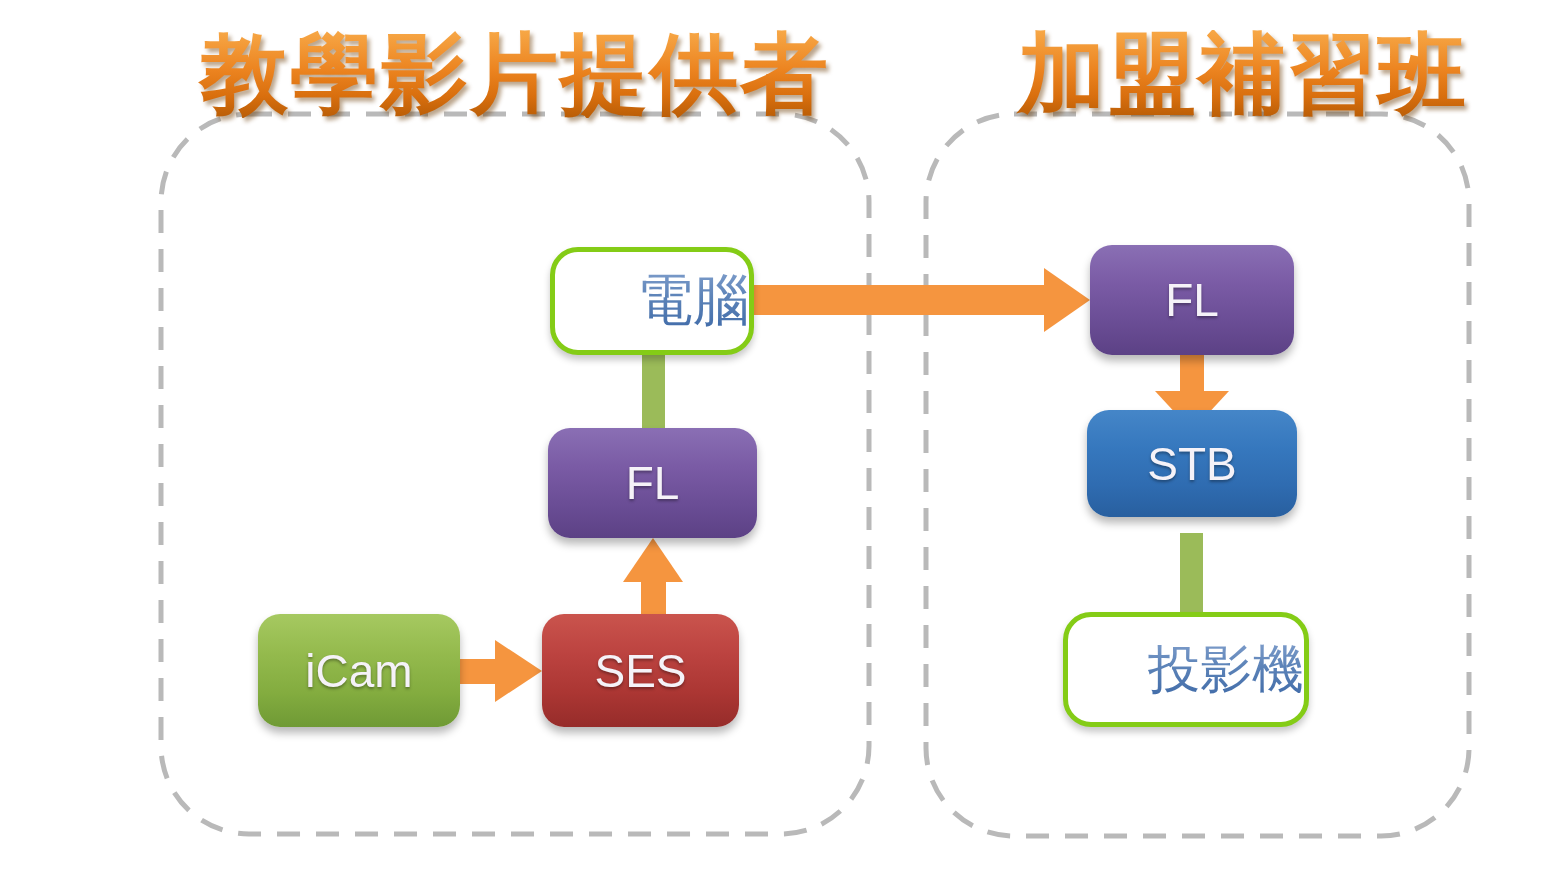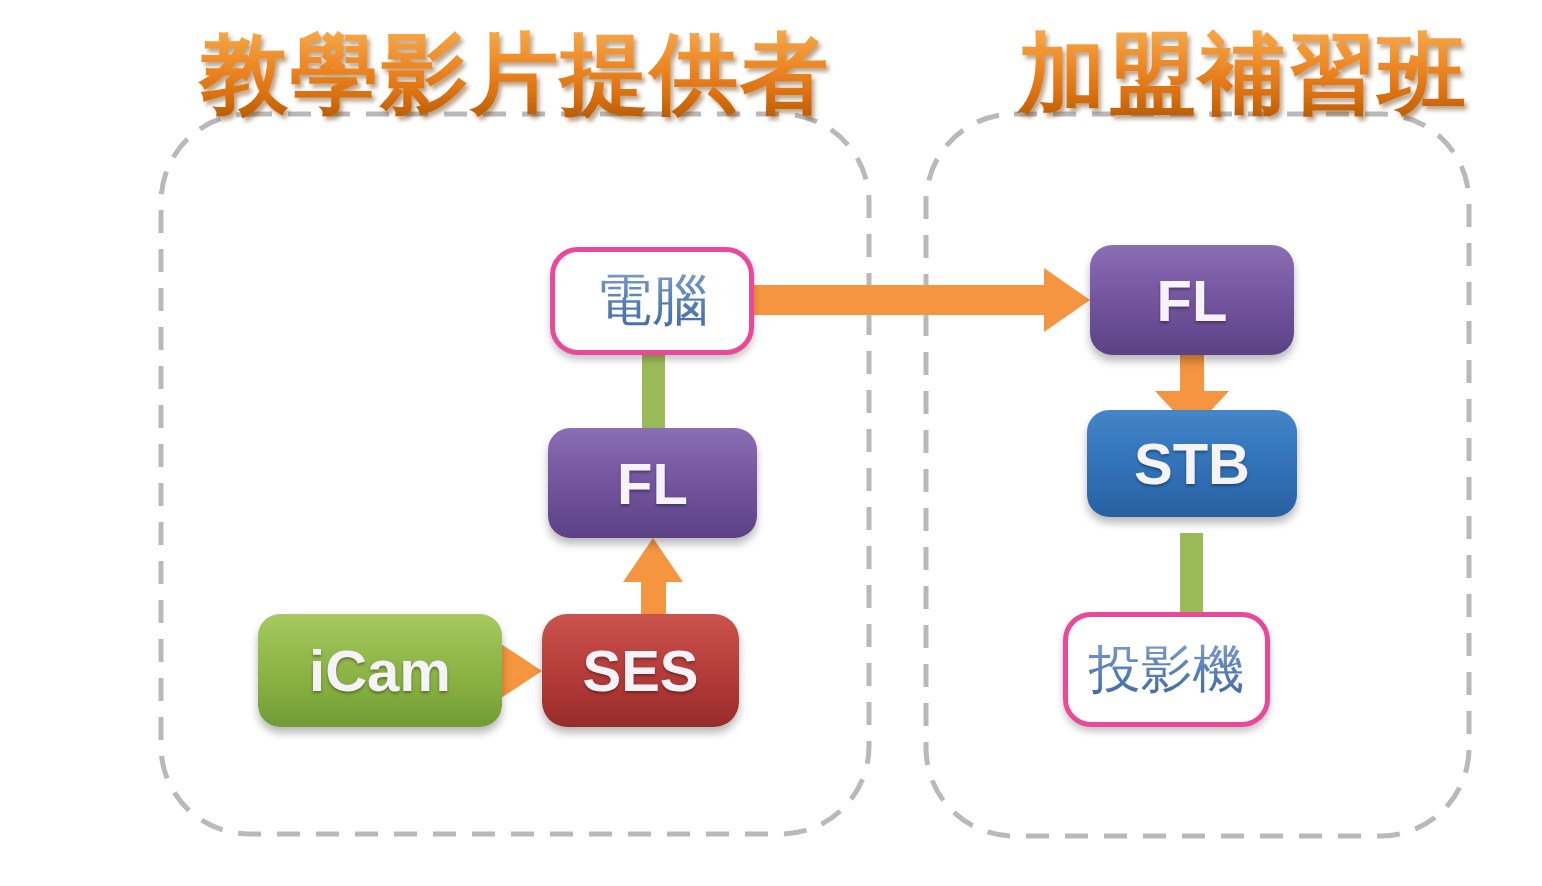--- a/index.html
+++ b/index.html
@@ -48,29 +48,30 @@
     justify-content: center;
     box-sizing: border-box;
     z-index: 3;
   }
   .node-solid {
     border-radius: 22px;
     box-shadow: 0 6px 8px rgba(0,0,0,0.28);
     color: #f5f2f8;
   }
   .node-solid .node-label {
-    font-size: 58px;
-    font-weight: 700;
+    font-size: 46px;
+    font-weight: 400;
     text-shadow: 0 2px 3px rgba(0,0,0,0.35);
   }
   .node-outline {
     background: #ffffff;
-    border: 5px solid #ec4899;
+    border: 5px solid #84cc16;
     border-radius: 28px;
     box-shadow: 0 5px 7px rgba(0,0,0,0.22);
+    justify-content: flex-end;
   }
   .node-outline .node-label {
     font-weight: 400;
     background: linear-gradient(180deg, #86a3cf 0%, #5c83b8 45%, #3a66a5 100%);
     -webkit-background-clip: text;
     background-clip: text;
     color: transparent;
     white-space: nowrap;
   }
   .purple {
@@ -81,25 +82,25 @@
   }
   .green {
     background: linear-gradient(180deg, #a6c961 0%, #94ba4d 35%, #83ac3f 70%, #6f9a35 100%);
   }
   .blue {
     background: linear-gradient(180deg, #4586c8 0%, #3678be 35%, #2f6cb1 70%, #285f9f 100%);
   }
   #node-computer   { left: 510px;  top: 247px; width: 204px; height: 108px; }
   #node-computer .node-label { font-size: 56px; }
   #node-fl-provider{ left: 508px;  top: 428px; width: 209px; height: 110px; }
-  #node-ses        { left: 502px;  top: 614px; width: 197px; height: 113px; border-radius: 25px; }
-  #node-icam       { left: 218px;  top: 614px; width: 244px; height: 113px; }
+  #node-ses        { left: 502px;  top: 614px; width: 197px; height: 113px; }
+  #node-icam       { left: 218px;  top: 614px; width: 202px; height: 113px; }
   #node-fl-franchise{ left: 1050px; top: 245px; width: 204px; height: 110px; }
   #node-stb        { left: 1047px; top: 410px; width: 210px; height: 107px; }
-  #node-projector  { left: 1023px; top: 612px; width: 207px; height: 115px; }
+  #node-projector  { left: 1023px; top: 612px; width: 246px; height: 115px; }
   #node-projector .node-label { font-size: 52px; }
 
   
   .connector-green {
     position: absolute;
     background: #9bbb59;
     z-index: 1;
   }
   #connector-provider  { left: 602px; top: 350px; width: 23px; height: 84px; }
   #connector-franchise { left: 1140px; top: 533px; width: 23px; height: 85px; }

